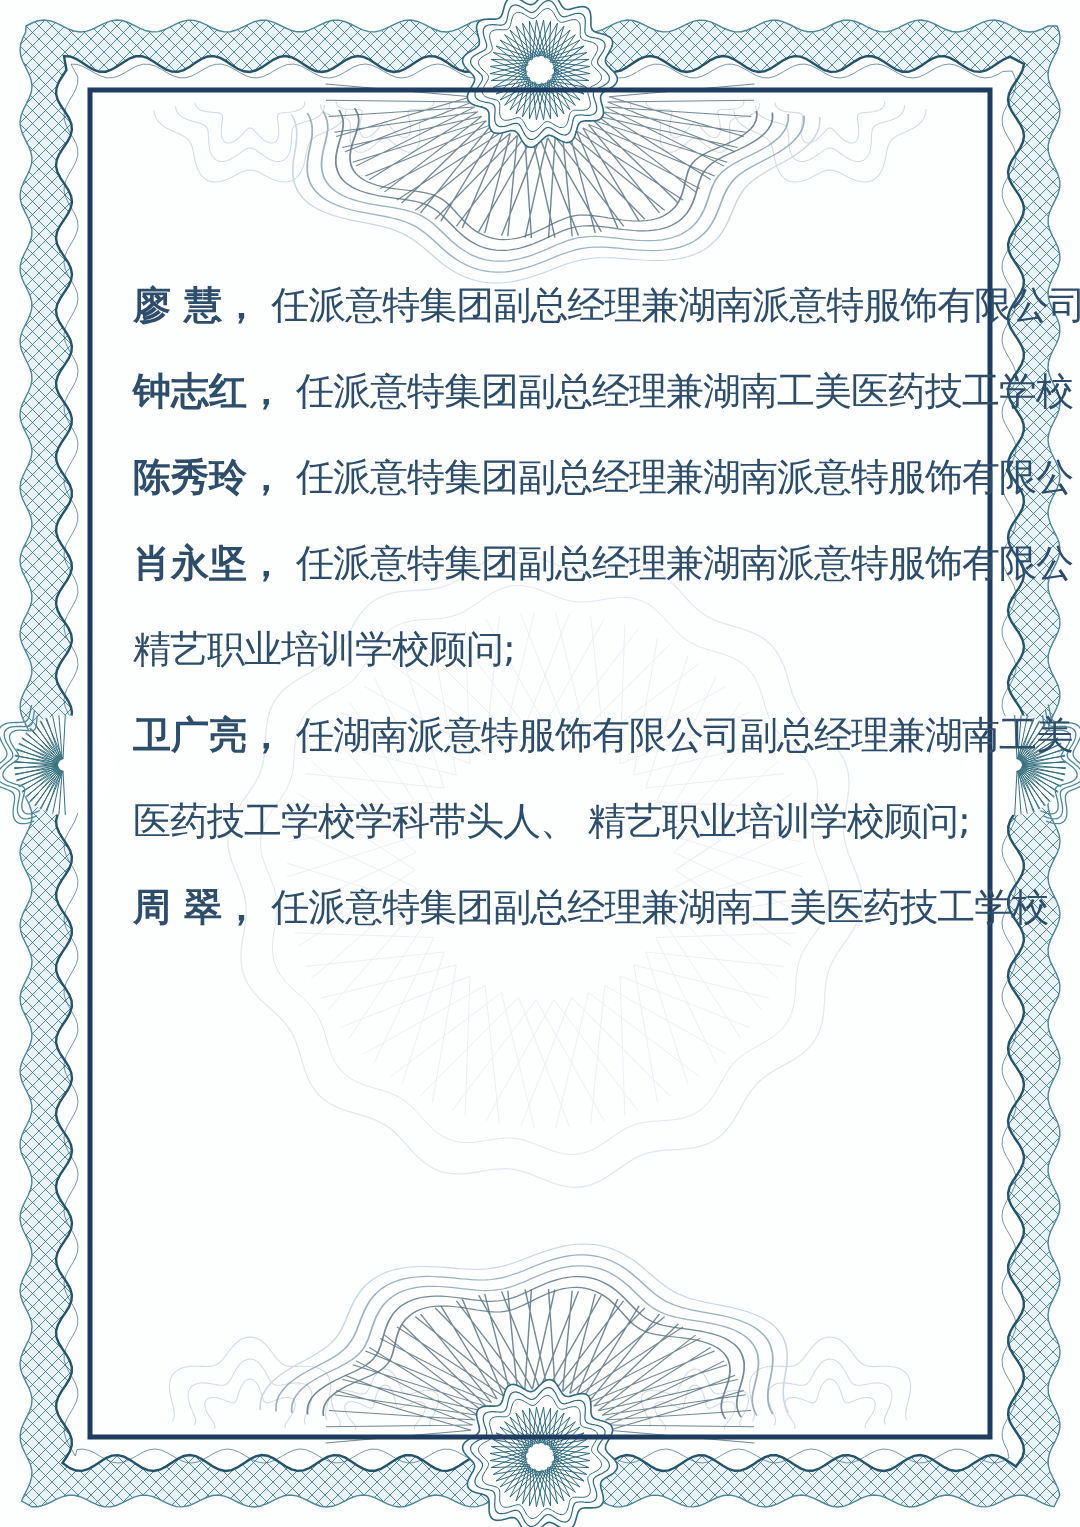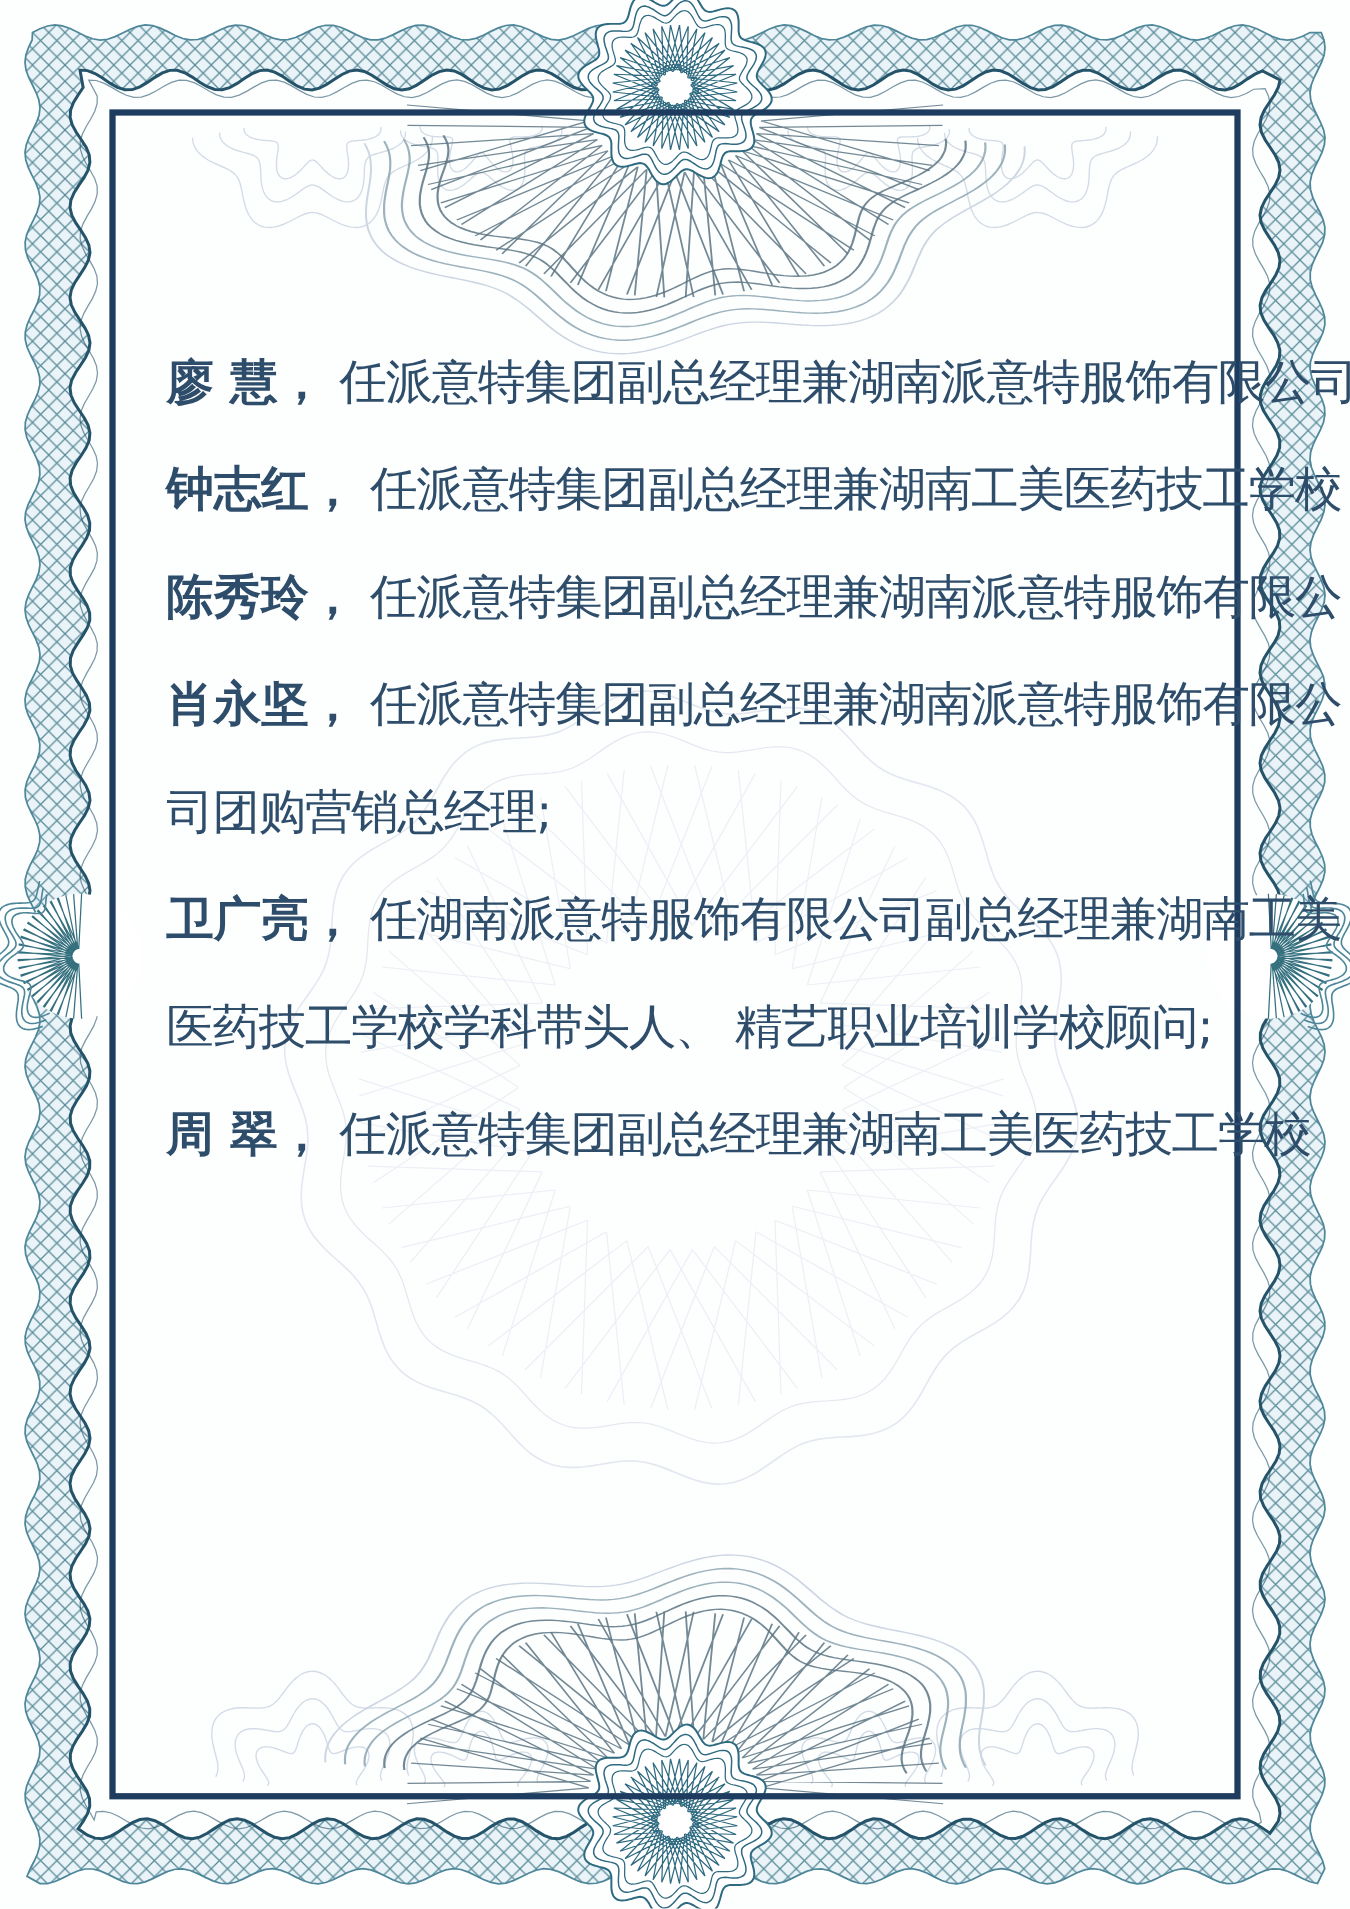--- a/index.html
+++ b/index.html
@@ -114,21 +114,21 @@
     <div class="para">
       <div class="line"><span class="pname">钟志红，</span><span> 任派意特集团副总经理兼湖南工美医药技工学校</span></div>
     </div>
 
     <div class="para">
       <div class="line"><span class="pname">陈秀玲，</span><span> 任派意特集团副总经理兼湖南派意特服饰有限公</span></div>
     </div>
 
     <div class="para">
       <div class="line"><span class="pname">肖永坚，</span><span> 任派意特集团副总经理兼湖南派意特服饰有限公</span></div>
-      <div class="line">司团购营销总经理;</div>
+      <div class="line">精艺职业培训学校顾问;</div>
     </div>
 
     <div class="para">
       <div class="line"><span class="pname">卫广亮，</span><span> 任湖南派意特服饰有限公司副总经理兼湖南工美</span></div>
       <div class="line">医药技工学校学科带头人、 精艺职业培训学校顾问;</div>
     </div>
 
     <div class="para">
       <div class="line"><span class="pname">周 翠，</span><span> 任派意特集团副总经理兼湖南工美医药技工学校</span></div>
     </div>

